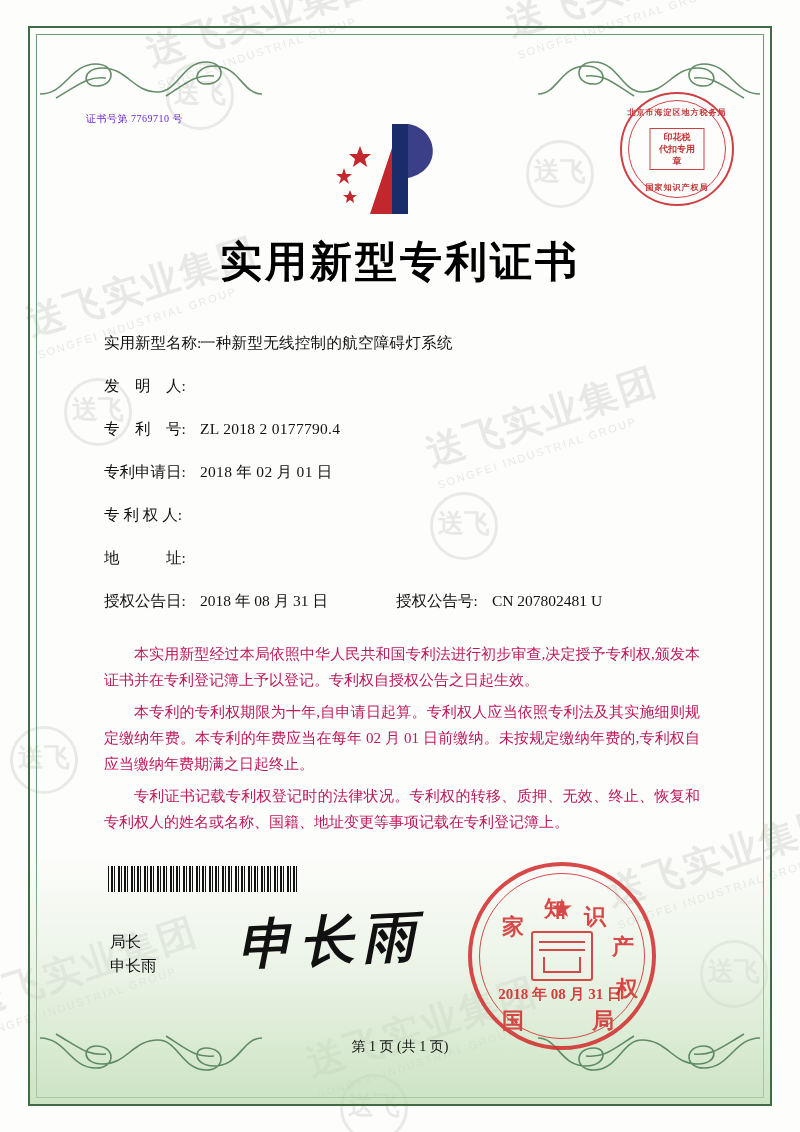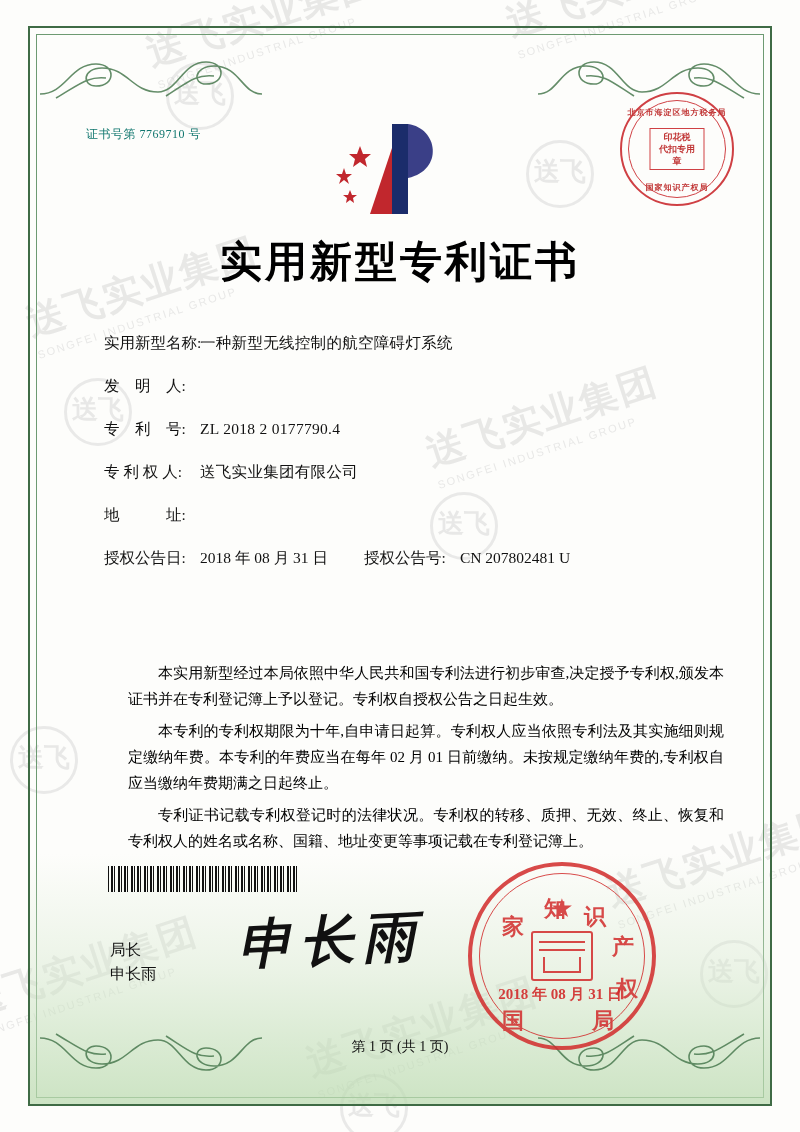--- a/index.html
+++ b/index.html
@@ -109,24 +109,24 @@
   
   .content {
     position: absolute;
     inset: 0;
     z-index: 5;
   }
 
   .cert-no {
     position: absolute;
     left: 86px;
-    top: 126px;
-    font-size: 12px;
+    top: 112px;
+    font-size: 10px;
     letter-spacing: 0.5px;
-    color: #0f766e;
+    color: #6d28d9;
   }
 
   
   .logo {
     position: absolute;
     left: 330px;
     top: 118px;
     width: 130px;
     height: 105px;
   }
@@ -227,27 +227,26 @@
   .f-row .pair-right .f-label2 {
     width: 96px;
     flex: 0 0 96px;
     white-space: nowrap;
   }
 
   
   .paras {
     position: absolute;
     left: 104px;
-    top: 660px;
+    top: 641px;
     width: 596px;
     font-size: 15px;
     line-height: 26px;
     text-align: justify;
-    color: #000000;
-    margin-left: 24px;
+    color: #be185d;
   }
   .paras p {
     margin: 0 0 6px 0;
     text-indent: 2em;
   }
 
   
   .barcode {
     position: absolute;
     left: 108px;
@@ -263,21 +262,20 @@
   }
 
   
   .director {
     position: absolute;
     left: 110px;
     top: 930px;
     font-size: 15.5px;
     line-height: 24px;
     color: #111;
-    margin-top: 8px;
   }
   .signature {
     position: absolute;
     left: 238px;
     top: 905px;
     font-family: "Liberation Serif", serif;
     font-size: 54px;
     font-style: italic;
     font-weight: bold;
     color: #111;
@@ -478,30 +476,33 @@
         <div class="f-value">一种新型无线控制的航空障碍灯系统</div>
       </div>
       <div class="f-row">
         <div class="f-label">发　明　人:</div>
       </div>
       <div class="f-row">
         <div class="f-label">专　利　号:</div>
         <div class="f-value">ZL 2018 2 0177790.4</div>
       </div>
       <div class="f-row">
+        <div class="f-label">专利申请日:</div>
+        <div class="f-value">2018 年 02 月 01 日</div>
+      </div>
+      <div class="f-row">
         <div class="f-label">专 利 权 人:</div>
-        <div class="f-value">送飞实业集团有限公司</div>
       </div>
       <div class="f-row">
         <div class="f-label">地　　　址:</div>
       </div>
       <div class="f-row pair">
         <div class="f-label">授权公告日:</div>
         <div style="flex:0 0 auto;">2018 年 08 月 31 日</div>
-        <div class="pair-right" style="margin-left:36px;justify-content:center;">
+        <div class="pair-right" style="margin-left:68px;justify-content:center;">
           <div class="f-label2">授权公告号:</div>
           <div>CN 207802481 U</div>
         </div>
       </div>
     </div>
 
     <div class="paras">
       <p>本实用新型经过本局依照中华人民共和国专利法进行初步审查,决定授予专利权,颁发本证书并在专利登记簿上予以登记。专利权自授权公告之日起生效。</p>
       <p>本专利的专利权期限为十年,自申请日起算。专利权人应当依照专利法及其实施细则规定缴纳年费。本专利的年费应当在每年 02 月 01 日前缴纳。未按规定缴纳年费的,专利权自应当缴纳年费期满之日起终止。</p>
       <p>专利证书记载专利权登记时的法律状况。专利权的转移、质押、无效、终止、恢复和专利权人的姓名或名称、国籍、地址变更等事项记载在专利登记簿上。</p>

